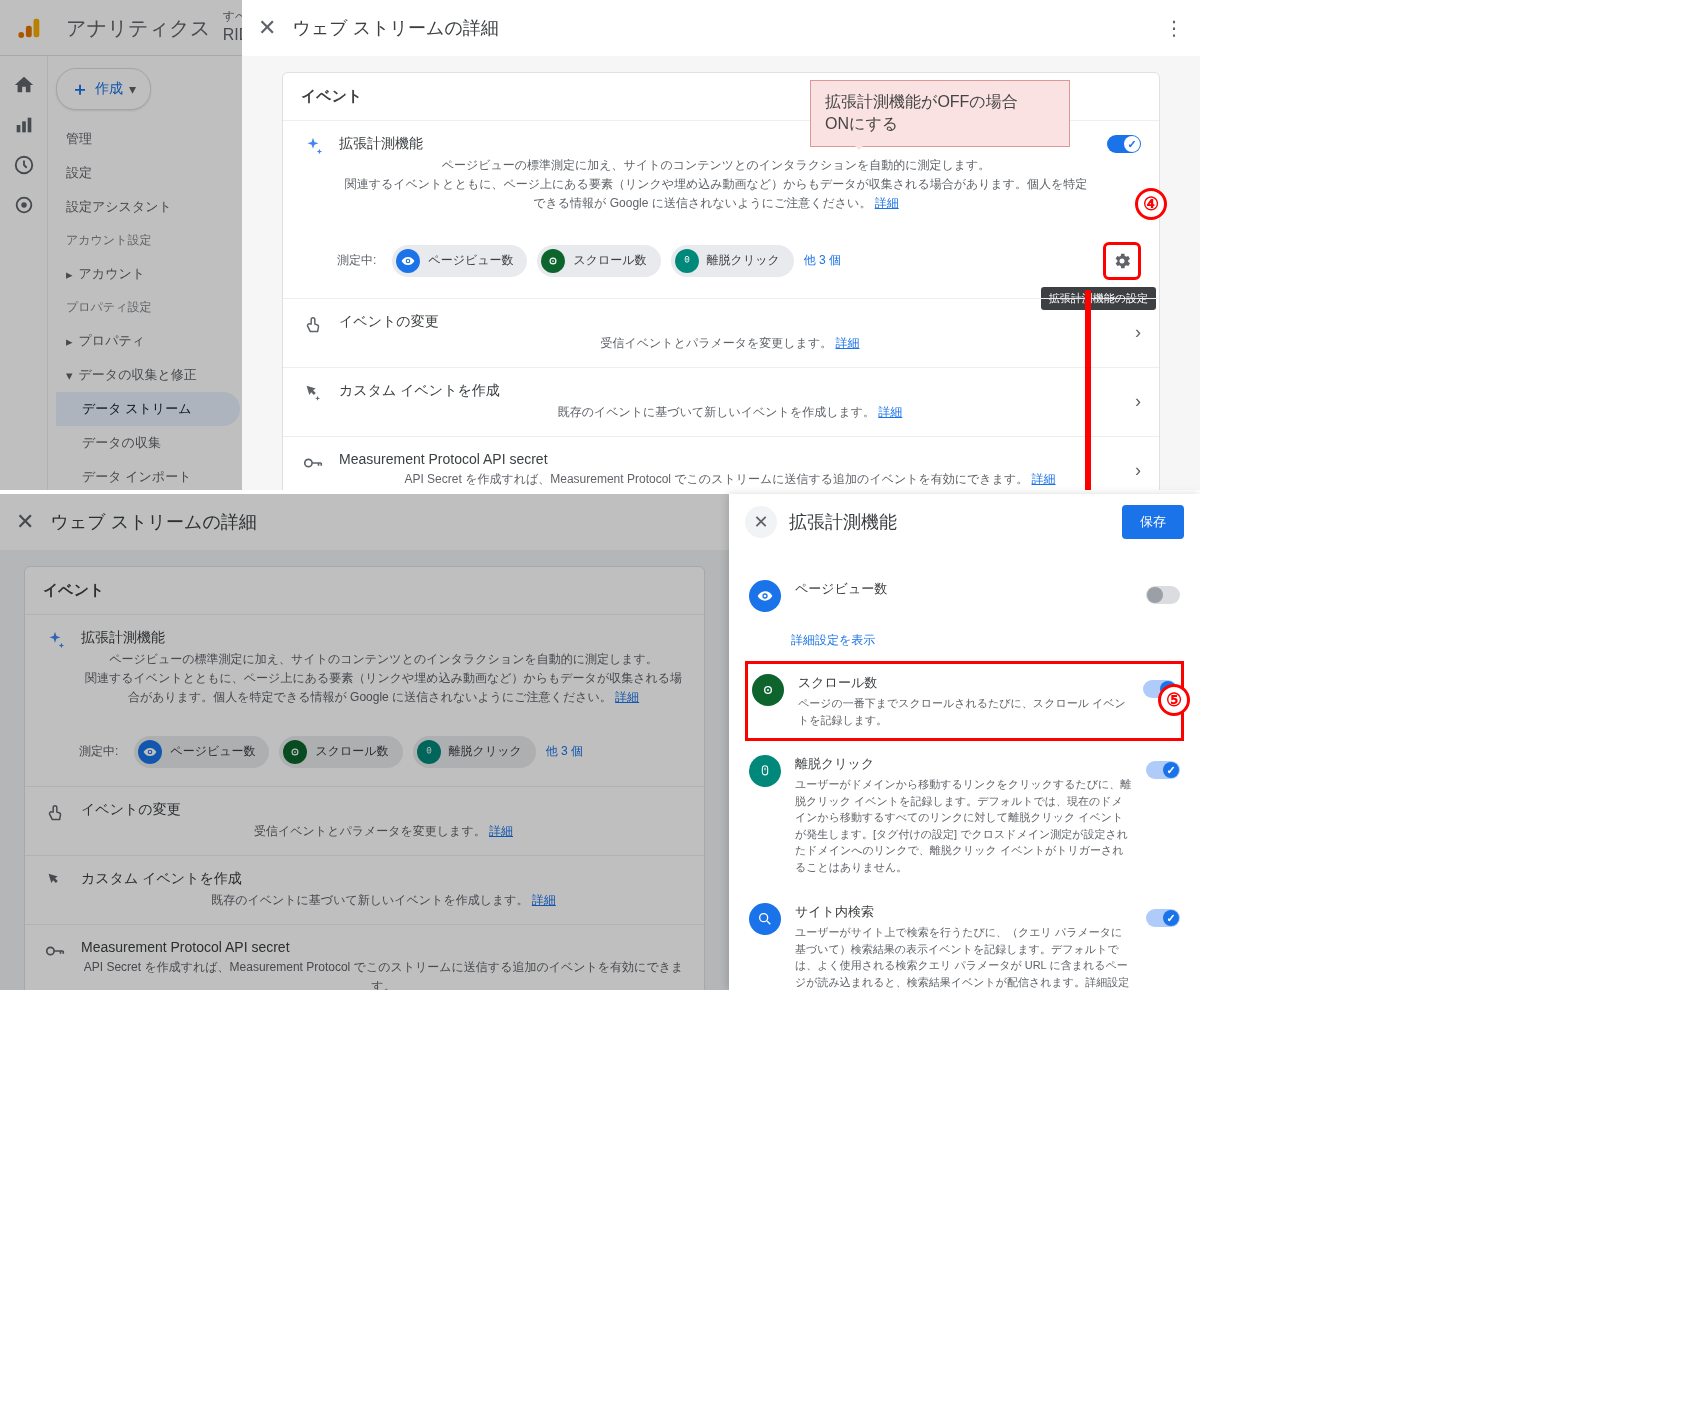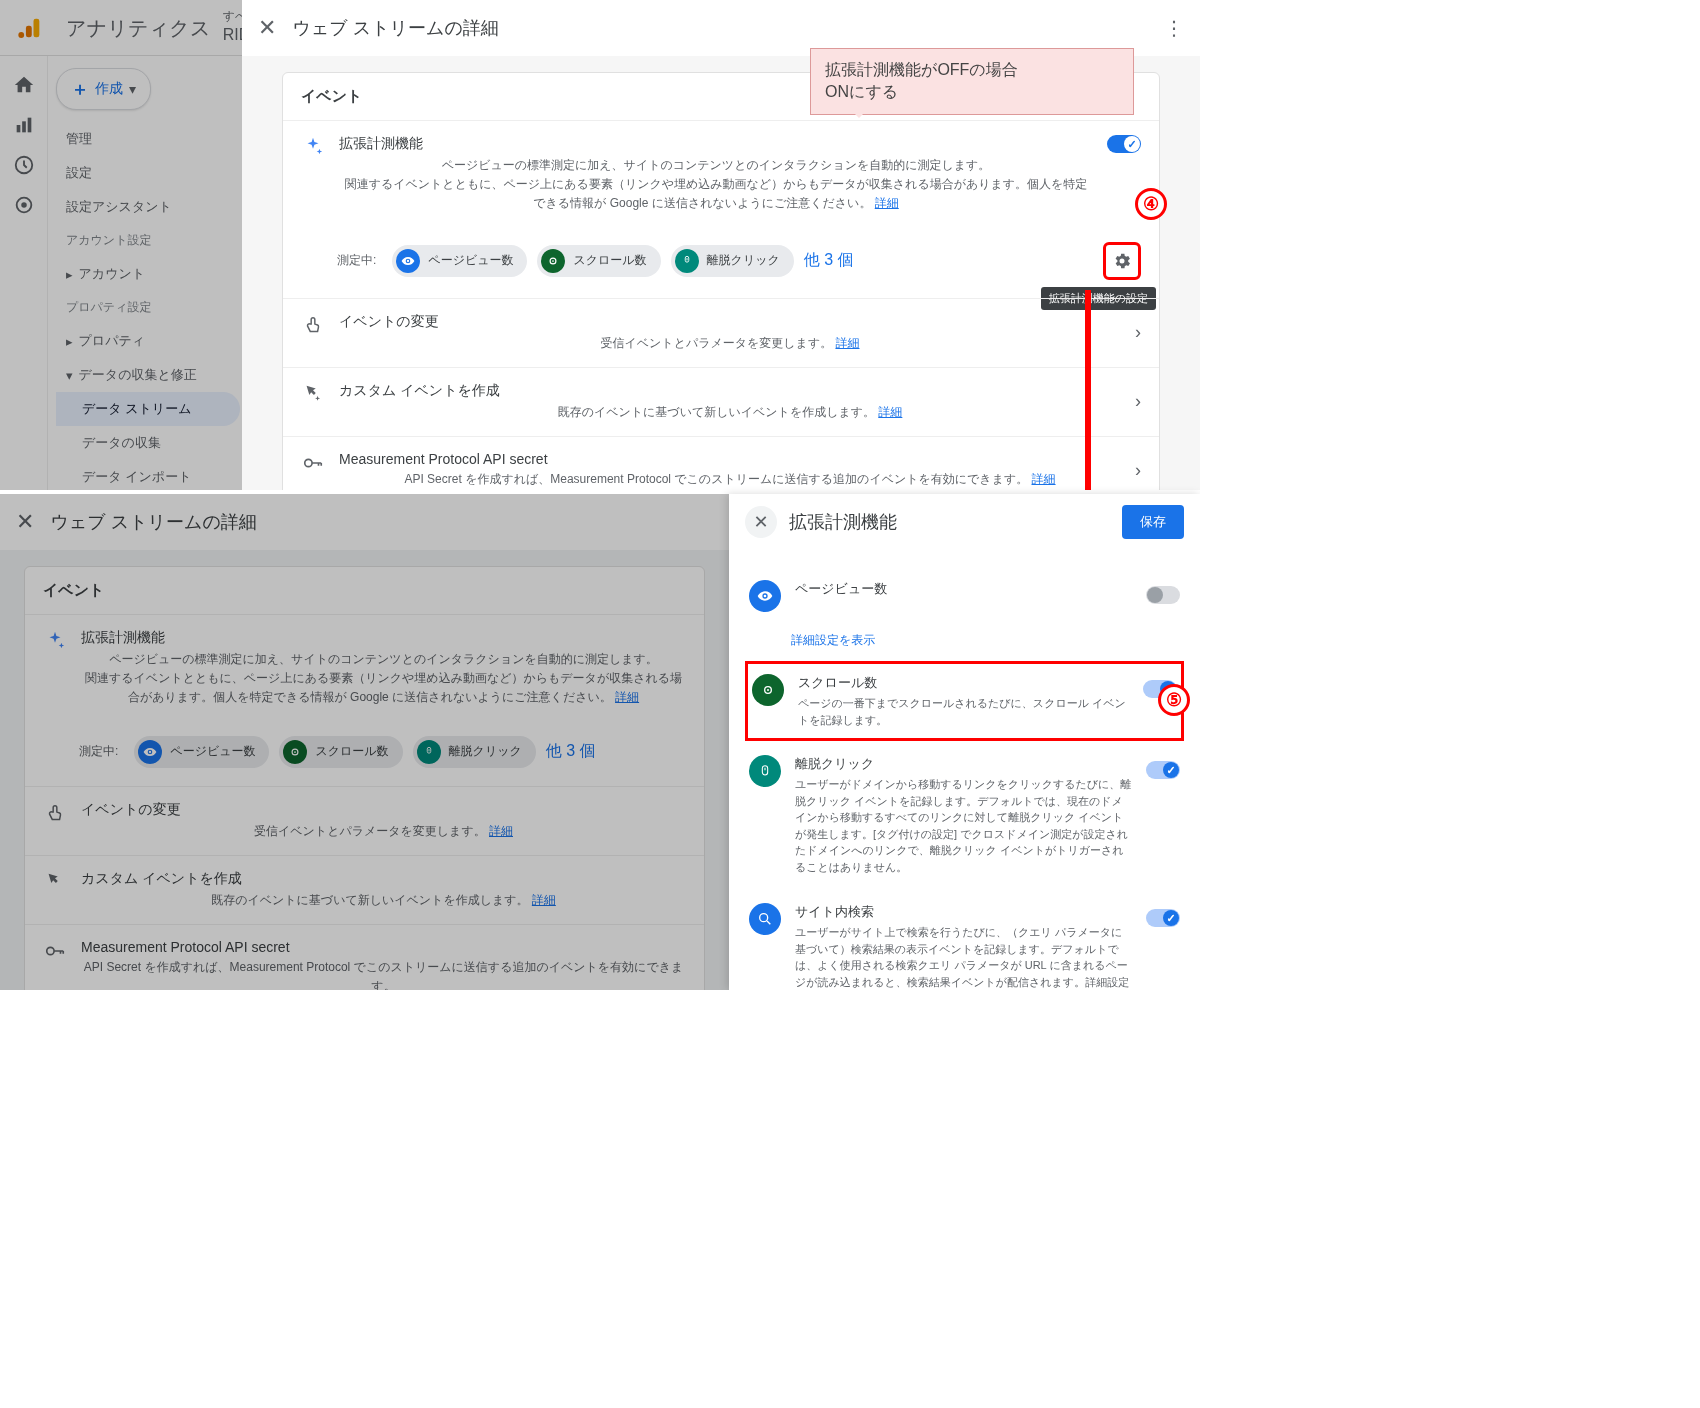--- a/index.html
+++ b/index.html
@@ -49,21 +49,21 @@
 .toggle.off { background: #dadce0; }
 .toggle.off::after { content: ''; position: absolute; left: 1px; top: 1px; width: 16px; height: 16px; border-radius: 50%; background: #9aa0a6; }
 .toggle.onblue { background: #aecbfa; }
 .toggle.onblue::after { content: '✓'; position: absolute; right: 1px; top: 1px; width: 16px; height: 16px; border-radius: 50%; background: #1a73e8; color: #fff; font-size: 11px; display: flex; align-items: center; justify-content: center; font-weight: bold; }
 
 .chips { display: flex; align-items: center; gap: 10px; padding: 14px 18px 18px 54px; flex-wrap: wrap; position: relative; }
 .chips-label { font-size: 12px; color: #5f6368; margin-right: 6px; }
 .chip { display: inline-flex; align-items: center; gap: 8px; background: #e8eaed; border-radius: 16px; padding: 4px 14px 4px 4px; font-size: 12px; color: #3c4043; }
 .chip-ic { width: 24px; height: 24px; border-radius: 50%; display: flex; align-items: center; justify-content: center; }
 .chip-ic svg { width: 14px; height: 14px; }
-.more3 { color: #1a73e8; font-size: 16px; }
+.more3 { color: #1a73e8; font-size: 12px; }
 .gear-btn { width: 38px; height: 38px; border: 1px solid #dadce0; border-radius: 6px; display: flex; align-items: center; justify-content: center; margin-left: auto; cursor: pointer; position: relative; }
 .tooltip { position: absolute; top: 42px; right: -18px; background: #3c4043; color: #fff; font-size: 11px; padding: 4px 8px; border-radius: 3px; white-space: nowrap; }
 
 .status-pill { background: #fff; border: 1px solid #dadce0; border-radius: 4px; padding: 6px 10px; font-size: 12px; color: #5f6368; }
 .status-bar { display: flex; gap: 10px; align-items: center; }
 
 
 .red-circle-num { position: absolute; width: 32px; height: 32px; border: 3px solid #ff0000; border-radius: 50%; color: #ff0000; font-size: 18px; font-weight: bold; display: flex; align-items: center; justify-content: center; background: #fff; }
 .red-box { border: 3px solid #ff0000; }
 .callout { position: absolute; background: #fbe2e2; border: 1px solid #d99; padding: 10px 14px; font-size: 16px; color: #444; line-height: 1.4; }
@@ -271,21 +271,21 @@
               <div class="row-title">Measurement Protocol API secret</div>
               <div class="row-desc"><span>API Secret を作成すれば、Measurement Protocol でこのストリームに送信する追加のイベントを有効にできます。</span> <span class="link">詳細</span></div>
             </div>
           <span class="chev">›</span>
         </div>
 
       </div>
     </div>
   </div>
 
-  <div class="callout" style="top:48px; left:810px; width:324px;">
+  <div class="callout" style="top:80px; left:810px; width:260px;">
     <div>拡張計測機能がOFFの場合</div>
       <div>ONにする</div>
   </div>
   <div class="red-circle-num" style="top:188px; left:1135px;">④</div>
 
   <svg class="red-arrow" style="top:290px;left:1068px;width:40px;height:390px;" viewBox="0 0 40 390">
     <line x1="20" y1="0" x2="20" y2="370" stroke="#ff0000" stroke-width="6"></line>
     <polygon points="20,390 6,362 34,362" fill="#ff0000"></polygon>
   </svg>
 </div>

